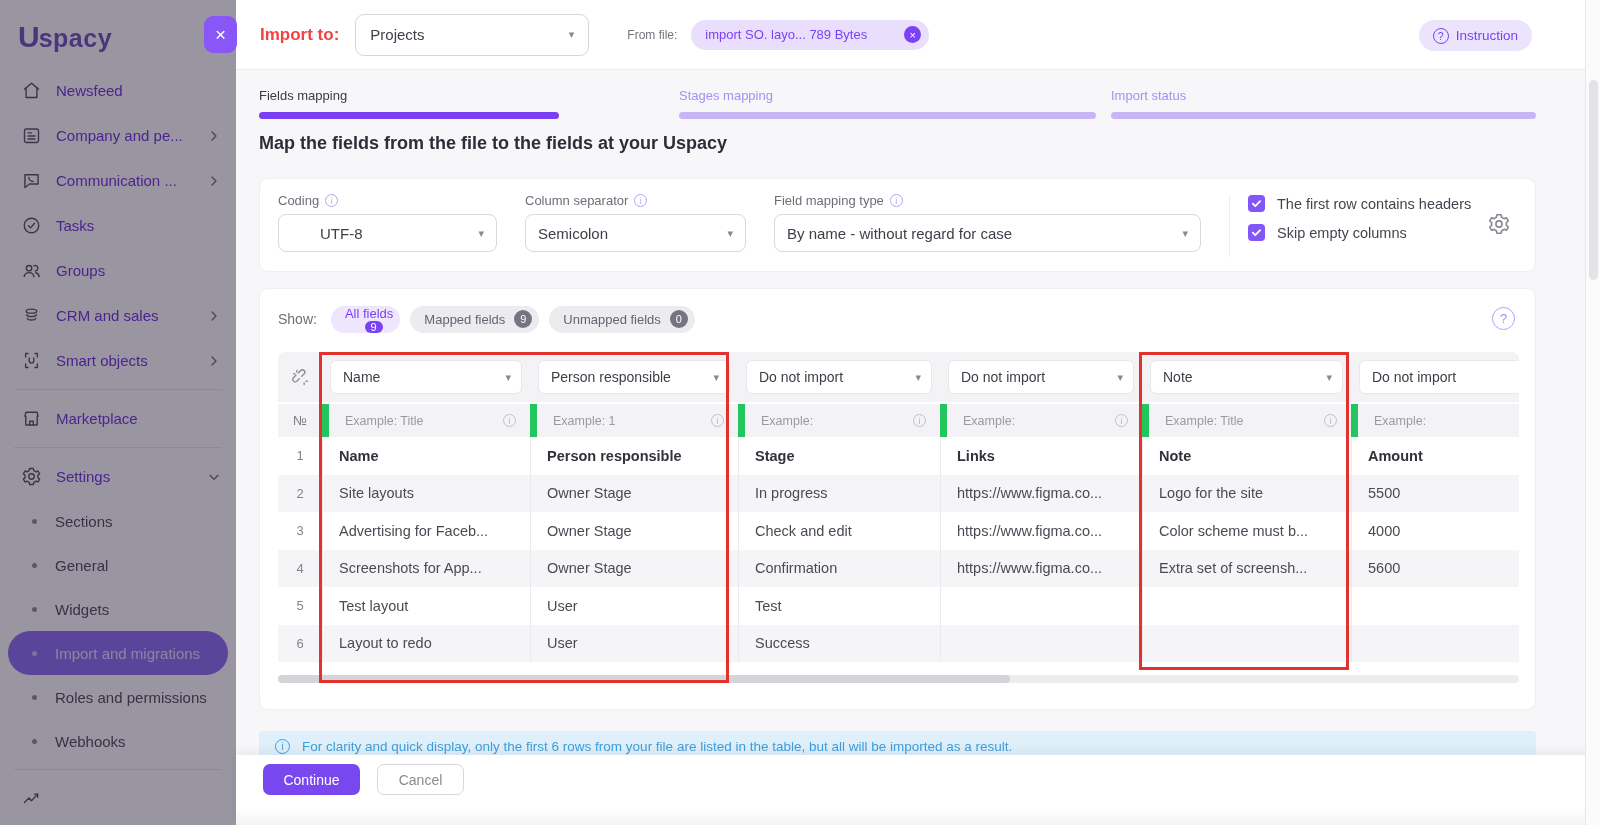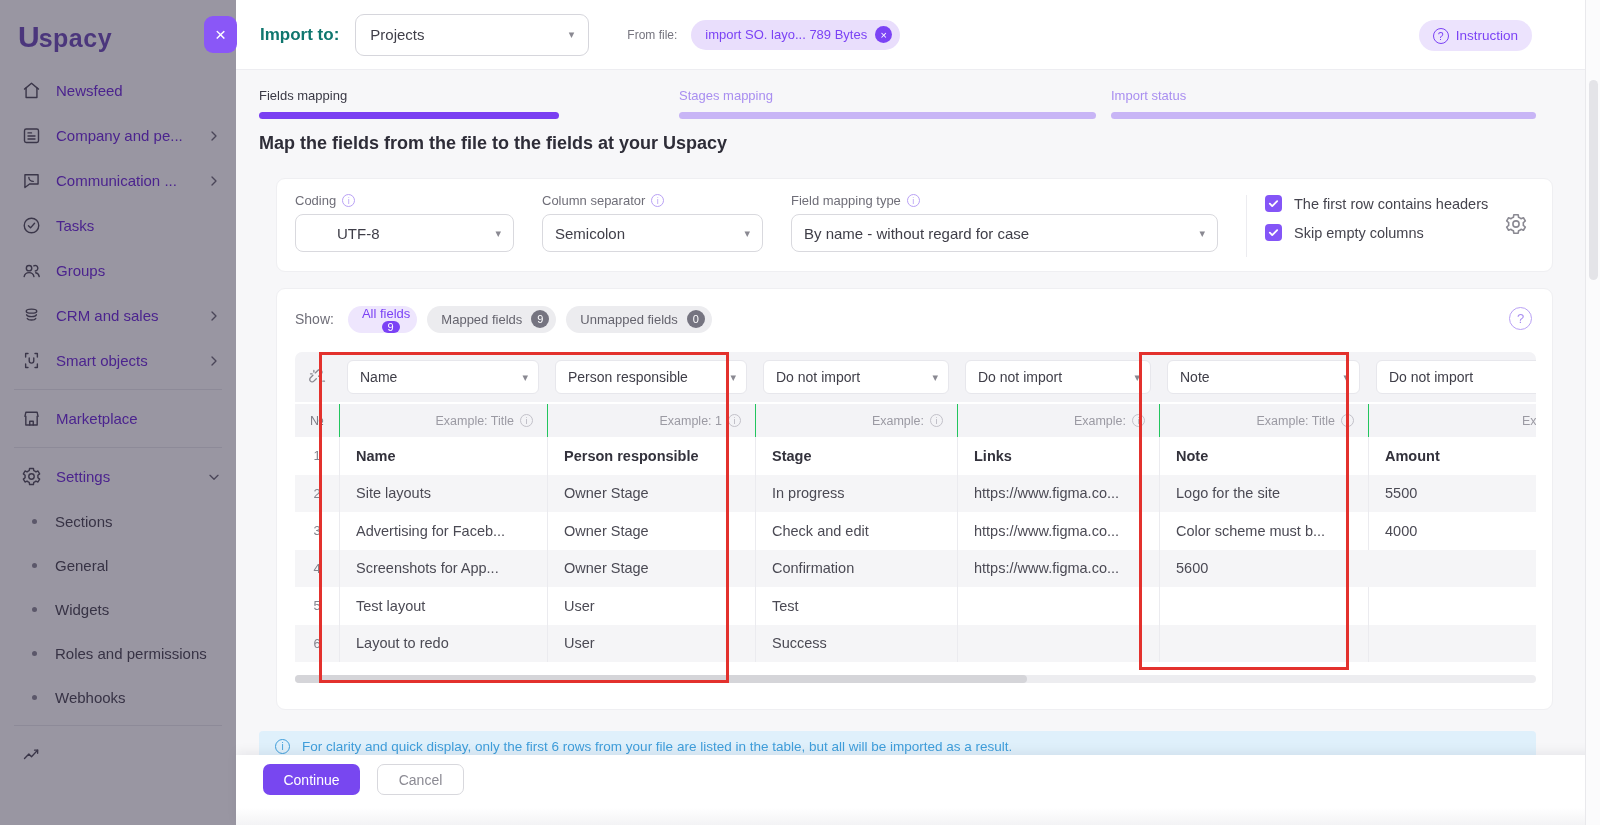--- a/index.html
+++ b/index.html
@@ -21,45 +21,45 @@
   .s-div { height:1px; background:#e8e8ec; margin:6px 14px; }
   .s-sub { display:flex; align-items:center; height:44px; margin:0 8px; padding-left:24px; color:#474450; font-size:15px; border-radius:22px; cursor:pointer; }
   .s-sub .bullet { width:5px; height:5px; border-radius:50%; background:#8b8995; margin-right:18px; flex:none; }
   .s-sub.active { background:#8a66f0; color:#e6ddfc; }
   .s-sub.active .bullet { background:#cdbdf2; }
   .sidebar-close { position:absolute; left:204px; top:16px; width:33px; height:37px; background:#8a57f7; border:none; border-radius:9px; color:#fff; font-size:19px; line-height:1; cursor:pointer; z-index:60; display:flex; align-items:center; justify-content:center; }
 
   
   .main { position:relative; flex:1; height:100%; display:flex; flex-direction:column; }
   .topbar { height:70px; background:#fff; border-bottom:1px solid #ededf1; display:flex; align-items:center; padding-left:24px; flex:none; }
-  .import-label { font-size:17px; font-weight:bold; color:#0f766e; margin-right:16px; }
+  .import-label { font-size:17px; font-weight:bold; color:#ef4444; margin-right:16px; }
   .top-select { width:234px; height:42px; border:1px solid #d6d6dc; border-radius:9px; background:#fff; display:flex; align-items:center; justify-content:space-between; padding:0 14px; font-size:15px; color:#3f3e48; cursor:pointer; }
   .caret { color:#8a8992; font-size:11px; }
   .fromfile-label { margin-left:38px; font-size:12px; color:#75747e; }
-  .file-chip { margin-left:14px; height:30px; background:#e9defc; border-radius:16px; display:flex; align-items:center; padding:0 8px 0 14px; font-size:13px; color:#7b42f5; cursor:default; }
+  .file-chip { margin-left:14px; height:30px; background:#e9defc; border-radius:16px; display:flex; align-items:center; padding:0 8px 0 14px; font-size:13px; color:#7b42f5; cursor:default;gap:29px; }
   .chip-close { width:17px; height:17px; border-radius:50%; background:#7b42f5; color:#fff; font-size:11px; display:flex; align-items:center; justify-content:center; margin-left:8px; cursor:pointer; }
   .instruction-btn { position:absolute; right:68px; top:20px; height:31px; background:#ece3fd; border:none; border-radius:16px; color:#7b42f5; font-size:13.5px; display:flex; align-items:center; padding:0 14px; cursor:pointer; }
   .q-circle { width:16px; height:16px; border:1.4px solid #7b42f5; border-radius:50%; font-size:10.5px; display:flex; align-items:center; justify-content:center; margin-right:7px; }
 
   .content { position:relative; flex:1; background:#f7f7f9; }
 
   
   .steps { position:absolute; left:23px; top:18px; right:64px; display:flex; }
   .step { margin-right:15px; }
   .step1 { width:300px; margin-right:120px; }
   .step2 { width:417px; }
   .step3 { flex:1; margin-right:0; }
   .step-label { font-size:13px; margin-bottom:9px; color:#a98ef0; }
   .step.active .step-label { color:#3a3945; }
   .step-bar { height:7px; border-radius:4px; background:#c8b5f6; }
   .step.active .step-bar { background:#7a3ff2; }
 
   .page-title { position:absolute; left:23px; top:63px; font-size:18px; font-weight:bold; color:#2e2d38; }
 
-  .card { position:absolute; left:40px; width:1277px; background:#fff; border:1px solid #efeff2; border-radius:9px; }
+  .card { position:absolute; left:23px; width:1277px; background:#fff; border:1px solid #efeff2; border-radius:9px; }
   .settings-card { top:108px; height:94px; display:flex; padding:14px 18px 0 18px; }
   .field-group { margin-right:28px; }
   .field-label { font-size:13px; color:#6f6e78; margin-bottom:6px; display:flex; align-items:center; }
   .info-i { width:13px; height:13px; border:1px solid #b9a1f5; color:#b9a1f5; border-radius:50%; font-size:9px; display:inline-flex; align-items:center; justify-content:center; margin-left:6px; }
   .select { height:38px; border:1px solid #d9d9de; border-radius:8px; background:#fff; display:flex; align-items:center; justify-content:space-between; padding:0 12px; font-size:15px; color:#3f3e48; cursor:pointer; }
   .w-coding { width:219px;padding-left:41px; } .w-sep { width:221px; } .w-map { width:427px; }
   .v-div { width:1px; background:#ececf0; margin:2px 0 14px 0; }
   .checks { padding:2px 0 0 18px; }
   .check-row { display:flex; align-items:center; margin-bottom:12px; cursor:pointer; }
   .checkbox { width:17px; height:17px; border-radius:4px; background:#8455f7; display:flex; align-items:center; justify-content:center; margin-right:12px; flex:none; }
@@ -79,21 +79,21 @@
   .help-circle { position:absolute; right:20px; top:18px; width:23px; height:23px; border:1.6px solid #b9a1f5; border-radius:50%; color:#a98ef0; font-size:13px; display:flex; align-items:center; justify-content:center; cursor:pointer; }
 
   .tbl { width:1241px; overflow:hidden; }
   .grid-row { display:grid; grid-template-columns:44px 208px 208px 202px 202px 209px 220px; }
   .sel-row { background:#f3f3f6; border-radius:7px 7px 0 0; padding:8px 0; border-bottom:2px solid #fff; }
   .sel-cell { padding:0 8px; }
   .corner-cell { display:flex; align-items:center; justify-content:center; color:#8a8992; }
   .corner-cell svg { width:19px; height:19px; }
   .tbl-select { height:34px; background:#fff; border:1px solid #e7e7ec; border-radius:6px; display:flex; align-items:center; justify-content:space-between; padding:0 10px 0 12px; font-size:14px; color:#3f3e48; cursor:pointer; white-space:nowrap; }
   .ex-row { background:#f3f3f6; height:33px; }
-  .ex-cell { display:flex; align-items:center; justify-content:flex-end; padding:0 14px 0 16px; font-size:12.5px; color:#9b9aa3; border-left:1px solid #22c55e; white-space:nowrap; overflow:hidden; }
+  .ex-cell { display:flex; align-items:center; justify-content:space-between; padding:0 14px 0 16px; font-size:12.5px; color:#9b9aa3; border-left:7px solid #22c55e; white-space:nowrap; overflow:hidden; }
   .ex-num { display:flex; align-items:center; justify-content:center; font-size:13px; color:#7c7b85; border-left:none; padding:0; }
   .ex-info { width:13px; height:13px; border:1px solid #c2c1c9; color:#b6b5bd; border-radius:50%; font-size:9px; display:flex; align-items:center; justify-content:center; flex:none; margin-left:6px; }
   .data-row { height:37.5px; }
   .data-row:nth-child(even) { background:#f5f5f7; }
   .d-num { display:flex; align-items:center; justify-content:center; font-size:13px; color:#84838d; }
   .d-cell { display:flex; align-items:center; padding:0 10px 0 16px; font-size:14.5px; color:#4b4a54; border-left:1px solid #ebebef; white-space:nowrap; overflow:hidden; }
   .data-row.headers .d-cell { font-weight:bold; color:#33323c; }
   .hscroll { margin-top:13px; width:1241px; height:8px; border-radius:4px; background:#ededf0; position:relative; }
   .hthumb { position:absolute; left:0; top:0; height:8px; width:59%; border-radius:4px; background:#d5d5d9; cursor:pointer; }
 
@@ -253,20 +253,24 @@
       <span class="bullet"></span>
       <span>Sections</span>
     </div>
     <div class="s-sub">
       <span class="bullet"></span>
       <span>General</span>
     </div>
     <div class="s-sub">
       <span class="bullet"></span>
       <span>Widgets</span>
+    </div>
+    <div class="s-sub active">
+      <span class="bullet"></span>
+      <span>Import and migrations</span>
     </div>
     <div class="s-sub">
       <span class="bullet"></span>
       <span>Roles and permissions</span>
     </div>
     <div class="s-sub">
       <span class="bullet"></span>
       <span>Webhooks</span>
     </div>
 
@@ -503,20 +507,21 @@
             <div class="d-cell">https://www.figma.co...</div>
             <div class="d-cell">Color scheme must b...</div>
             <div class="d-cell">4000</div>
           </div>
           <div class="grid-row data-row">
             <div class="d-num">4</div>
             <div class="d-cell">Screenshots for App...</div>
             <div class="d-cell">Owner Stage</div>
             <div class="d-cell">Confirmation</div>
             <div class="d-cell">https://www.figma.co...</div>
+            <div class="d-cell">Extra set of screensh...</div>
             <div class="d-cell">5600</div>
           </div>
           <div class="grid-row data-row">
             <div class="d-num">5</div>
             <div class="d-cell">Test layout</div>
             <div class="d-cell">User</div>
             <div class="d-cell">Test</div>
             <div class="d-cell"></div>
             <div class="d-cell"></div>
             <div class="d-cell"></div>

